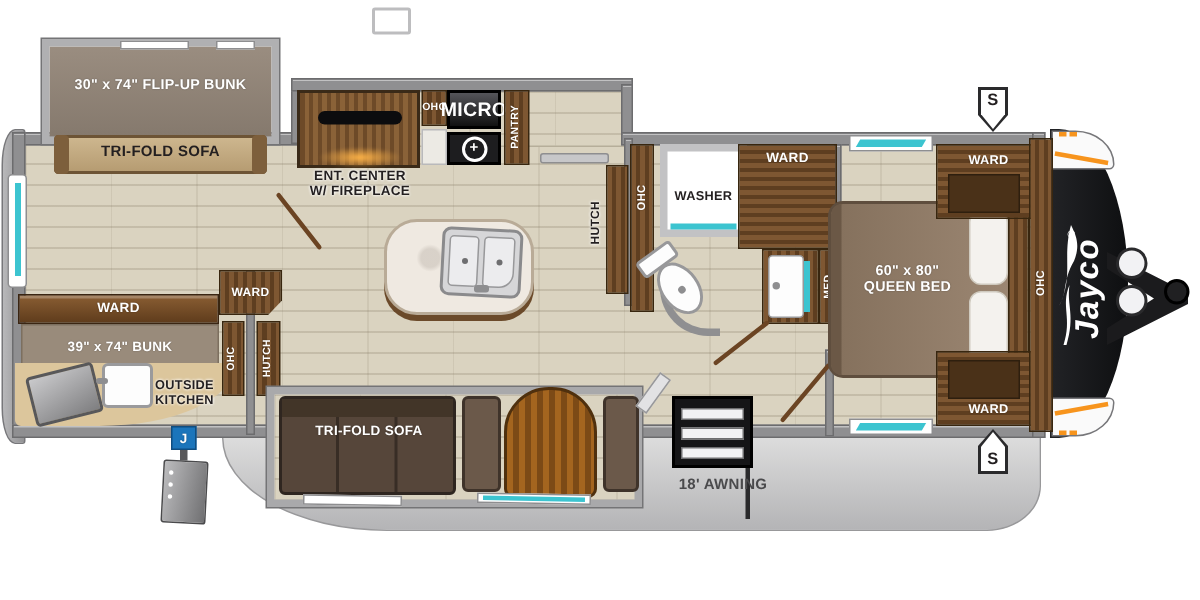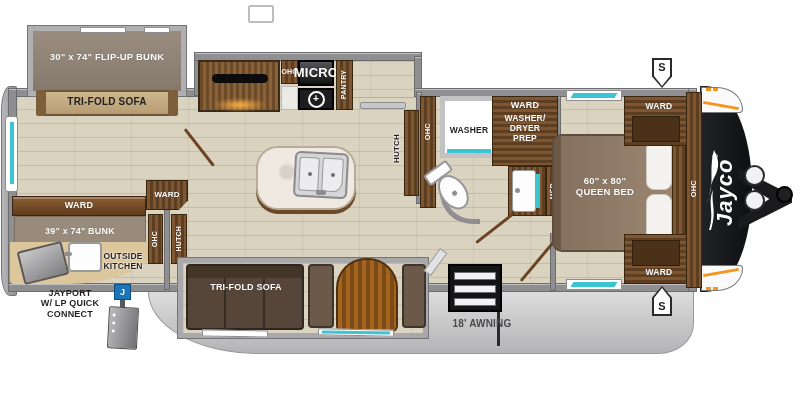--- a/index.html
+++ b/index.html
@@ -99,20 +99,22 @@
   <div class="abs" style="left:36px;top:90px;width:142px;height:26px;background:linear-gradient(180deg,#cdb68e,#b69c72);
               border:2px solid #6d5435;border-radius:3px"></div>
   <div class="abs" style="left:36px;top:90px;width:10px;height:26px;background:#7d5f3c;border-radius:3px"></div>
   <div class="abs" style="left:168px;top:90px;width:10px;height:26px;background:#7d5f3c;border-radius:3px"></div>
   <div class="abs lbl" style="left:56px;top:96px;width:102px;font-size:10px">TRI-FOLD SOFA</div>
 
   <div class="abs" style="left:198px;top:60px;width:82px;height:52px;background:repeating-linear-gradient(90deg,#6d4a28 0 3px,#8a6238 3px 6px);
               border:2px solid #3a2a18"></div>
   <div class="abs" style="left:212px;top:74px;width:56px;height:9px;background:#0c0c0e;border-radius:5px"></div>
   <div class="abs" style="left:212px;top:98px;width:56px;height:14px;background:radial-gradient(ellipse at center,#ffb347 0%,rgba(255,179,71,0) 70%);filter:blur(1px)"></div>
+  <div class="abs lbl hal" style="left:188px;top:112px;width:104px;font-size:9px">ENT. CENTER
+W/ FIREPLACE</div>
   <div class="abs wood flex" style="left:281px;top:60px;width:17px;height:24px">
     <span class="lbl lblw" style="font-size:7px">OHC</span>
   </div>
   <div class="abs" style="left:281px;top:86px;width:17px;height:24px;background:#eceae4;border:1px solid #b9b9bb"></div>
   <div class="abs flex" style="left:298px;top:60px;width:36px;height:26px;background:linear-gradient(180deg,#55555a,#111);border:2px solid #000">
     <span class="lbl lblw" style="font-size:13px">MICRO</span>
   </div>
   <div class="abs flex" style="left:298px;top:88px;width:36px;height:22px;background:#1d1d1f;border:2px solid #000">
     <span class="flex" style="width:13px;height:13px;border:2px solid #fff;border-radius:50%;color:#fff;font-size:10px;font-weight:700;line-height:1">
       <span>+</span>
@@ -146,23 +148,20 @@
   <div class="abs" style="left:440px;top:96px;width:58px;height:62px;background:#fff;border:5px solid #c2c2c4"></div>
   <div class="abs teal" style="left:447px;top:149px;width:44px;height:4px"></div>
   <div class="abs lbl" style="left:440px;top:126px;width:58px;font-size:8.5px">WASHER</div>
   <div class="abs" style="left:434px;top:162px;width:34px;height:54px;transform:rotate(-36deg)">
     <div class="abs" style="left:2px;top:0;width:28px;height:13px;background:#fdfdfd;border:2px solid #98989a;border-radius:3px"></div>
     <div class="abs" style="left:4px;top:12px;width:26px;height:38px;background:#fdfdfd;border:2px solid #98989a;border-radius:50%"></div>
     <div class="abs" style="left:15px;top:30px;width:5px;height:5px;background:#8e8e90;border-radius:50%"></div>
   </div>
   <div class="abs woodh" style="left:492px;top:96px;width:66px;height:70px"></div>
   <div class="abs lbl lblw" style="left:492px;top:100px;width:66px;font-size:9px">WARD</div>
-  <div class="abs lbl lblw" style="left:492px;top:114px;width:66px;font-size:8.5px">WASHER/
-DRYER
-PREP</div>
   <div class="abs wood" style="left:508px;top:166px;width:38px;height:50px"></div>
   <div class="abs" style="left:512px;top:170px;width:24px;height:42px;background:#fdfdfd;border:1px solid #98989a;border-radius:3px"></div>
   <div class="abs teal" style="left:536px;top:174px;width:4px;height:34px"></div>
   <div class="abs" style="left:515px;top:188px;width:5px;height:5px;background:#8e8e90;border-radius:50%"></div>
   <div class="abs wood flex" style="left:546px;top:166px;width:14px;height:50px">
     <span class="lbl lblw vtext" style="font-size:7px">MED</span>
   </div>
   <div class="abs doorline" style="left:477px;top:241px;width:46px;transform:rotate(-38deg);transform-origin:left bottom"></div>
   <div class="abs doorline" style="left:522px;top:279px;width:50px;transform:rotate(-50deg);transform-origin:left bottom"></div>
   <div class="abs doorline" style="left:186px;top:128px;width:47px;transform:rotate(52deg);transform-origin:left top"></div>
@@ -224,23 +223,20 @@
 
   <div class="abs" style="left:431px;top:248px;width:9px;height:28px;background:#e2e2e4;border:1px solid #98989a;transform:rotate(36deg)"></div>
   <div class="abs" style="left:448px;top:264px;width:54px;height:48px;background:#151517;border:2px solid #000">
     <div class="abs" style="left:4px;top:6px;width:42px;height:8px;background:#f2f2f4;border:1px solid #6e6e70"></div>
     <div class="abs" style="left:4px;top:19px;width:42px;height:8px;background:#f2f2f4;border:1px solid #6e6e70"></div>
     <div class="abs" style="left:4px;top:32px;width:42px;height:8px;background:#f2f2f4;border:1px solid #6e6e70"></div>
   </div>
 
   <div class="abs lbl" style="left:442px;top:318px;width:80px;font-size:10px;color:#4a4a4c">18' AWNING</div>
 
-  <div class="abs lbl" style="left:26px;top:288px;width:88px;font-size:9px">JAYPORT
-W/ LP QUICK
-CONNECT</div>
   <div class="abs flex" style="left:114px;top:284px;width:17px;height:16px;background:#1b75bb;border:1px solid #0f4d80">
     <span class="lbl lblw" style="font-size:9px">J</span>
   </div>
   <div class="abs" style="left:120px;top:300px;width:5px;height:7px;background:#58585a"></div>
   <div class="abs" style="left:108px;top:307px;width:30px;height:42px;background:linear-gradient(100deg,#bcbcbe,#707072);
               border:1px solid #4a4a4c;border-radius:2px;transform:rotate(3deg)">
     <div class="abs" style="left:3px;top:6px;width:3px;height:3px;background:#fff;border-radius:50%"></div>
     <div class="abs" style="left:3px;top:14px;width:3px;height:3px;background:#fff;border-radius:50%"></div>
     <div class="abs" style="left:3px;top:22px;width:3px;height:3px;background:#fff;border-radius:50%"></div>
   </div>

